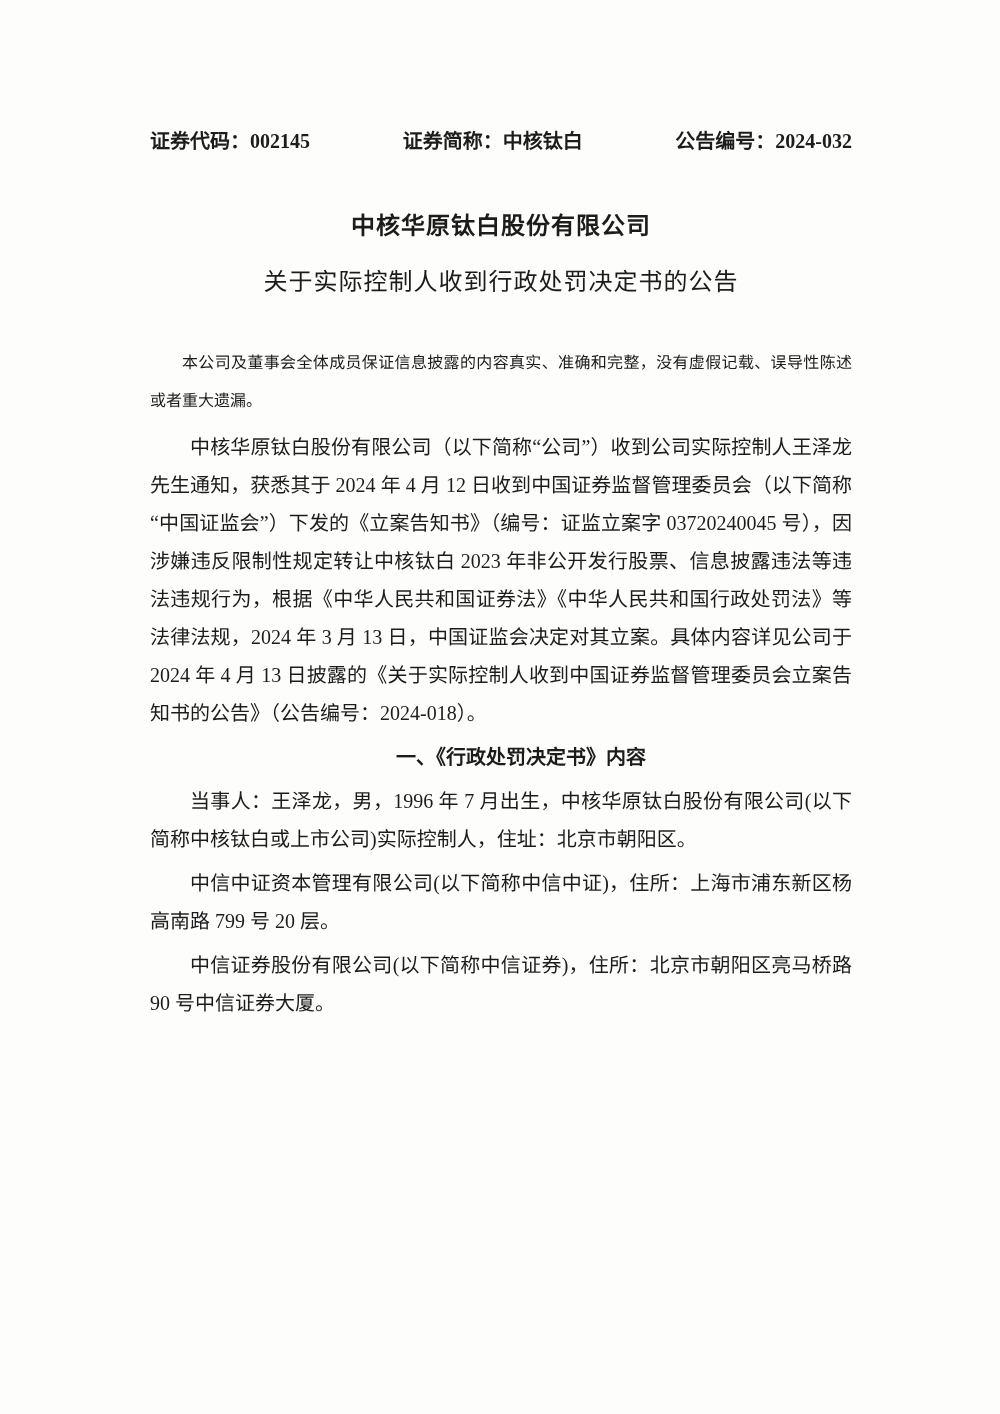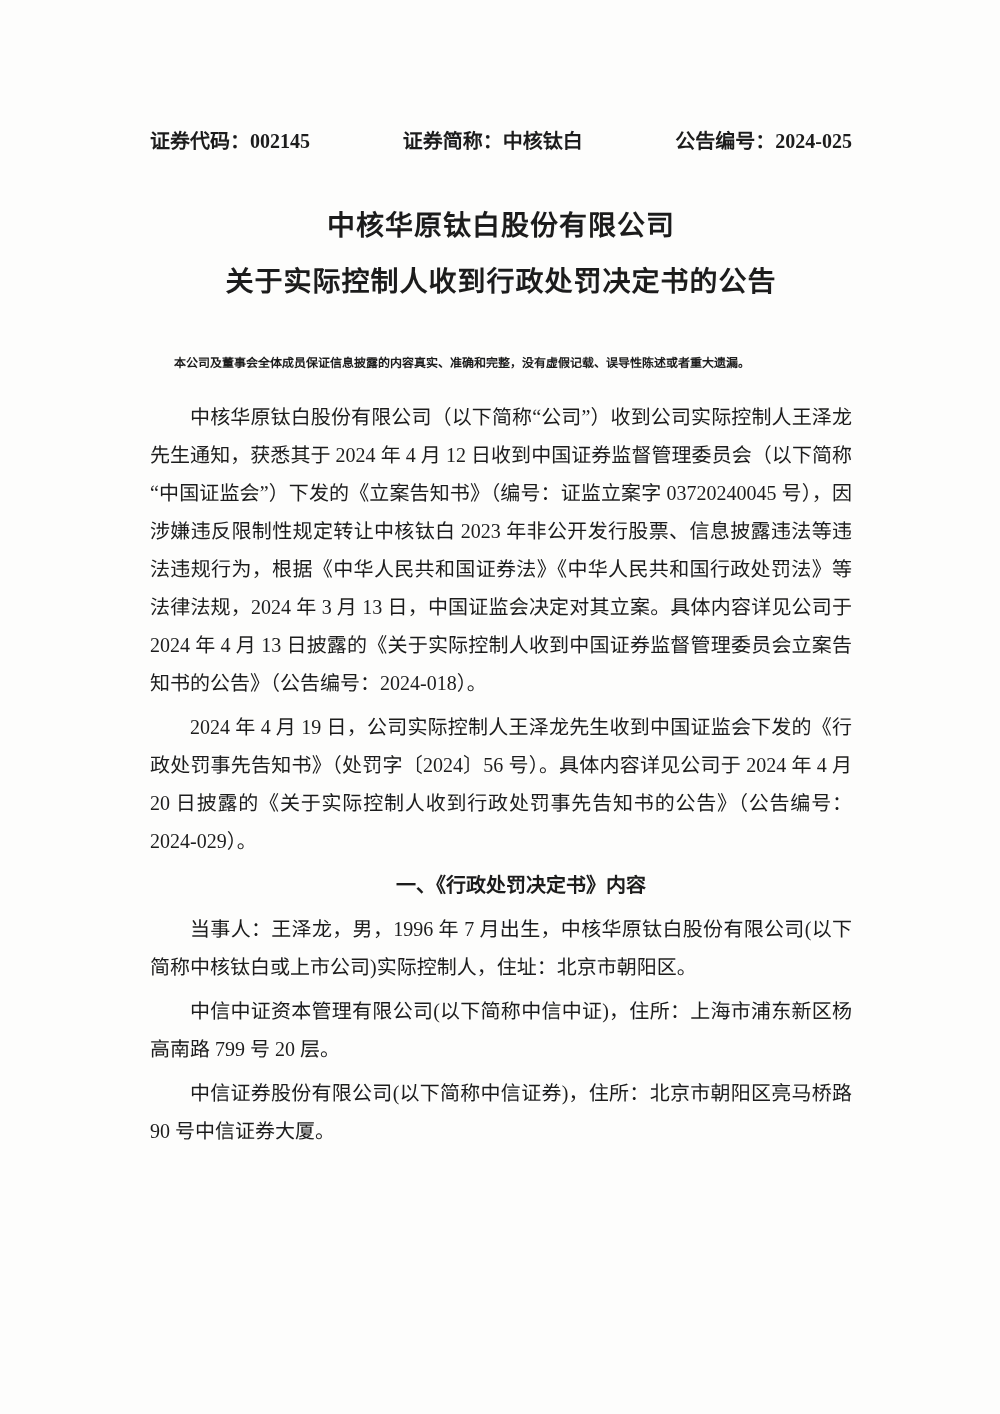--- a/index.html
+++ b/index.html
@@ -28,80 +28,79 @@
     font-weight: bold;
     line-height: 26px;
     white-space: nowrap;
   }
   
   .title-company {
     margin-top: 56px;
     text-align: center;
     font-family: "Liberation Sans", "DejaVu Sans", sans-serif;
     font-weight: bold;
-    font-size: 28px;
+    font-size: 24px;
     line-height: 31px;
     letter-spacing: 1px;
   }
   .title-subject {
     margin-top: 25px;
     text-align: center;
     font-family: "Liberation Sans", "DejaVu Sans", sans-serif;
-    font-weight: bold;
-    font-size: 28px;
+    font-weight: normal;
+    font-size: 24px;
     line-height: 31px;
     letter-spacing: 1px;
   }
   
   .declaration {
     margin-top: 47px;
     font-family: "Liberation Sans", "DejaVu Sans", sans-serif;
-    font-weight: bold;
-    font-size: 12px;
+    font-weight: normal;
+    font-size: 16px;
     line-height: 38px;
     text-indent: 2em;
     text-align: justify;
   }
   
   .body-text p {
     margin: 6px 0 0 0;
     font-size: 20px;
     line-height: 38px;
     text-indent: 2em;
     text-align: justify;
     word-break: break-word;
   }
   .body-text p.first {
-    margin-top: 16px;
+    margin-top: 8px;
   }
   .body-text p.heading {
     font-family: "Liberation Sans", "DejaVu Sans", sans-serif;
     font-weight: bold;
     text-align: center;
   }
 </style>
 </head>
 <body>
 
 <div class="page">
 
   <div class="doc-header">
     <span>证券代码：002145</span>
     <span>证券简称：中核钛白</span>
-    <span>公告编号：2024-025</span>
+    <span>公告编号：2024-032</span>
   </div>
 
   <div class="title-company">中核华原钛白股份有限公司</div>
 
   <div class="title-subject">关于实际控制人收到行政处罚决定书的公告</div>
 
   <div class="declaration">本公司及董事会全体成员保证信息披露的内容真实、准确和完整，没有虚假记载、误导性陈述或者重大遗漏。</div>
 
   <div class="body-text">
     <p class="first">中核华原钛白股份有限公司（以下简称“公司”）收到公司实际控制人王泽龙先生通知，获悉其于 2024 年 4 月 12 日收到中国证券监督管理委员会（以下简称“中国证监会”）下发的《立案告知书》（编号：证监立案字 03720240045 号），因涉嫌违反限制性规定转让中核钛白 2023 年非公开发行股票、信息披露违法等违法违规行为，根据《中华人民共和国证券法》《中华人民共和国行政处罚法》等法律法规，2024 年 3 月 13 日，中国证监会决定对其立案。具体内容详见公司于 2024 年 4 月 13 日披露的《关于实际控制人收到中国证券监督管理委员会立案告知书的公告》（公告编号：2024-018）。</p>
-    <p>2024 年 4 月 19 日，公司实际控制人王泽龙先生收到中国证监会下发的《行政处罚事先告知书》（处罚字〔2024〕56 号）。具体内容详见公司于 2024 年 4 月 20 日披露的《关于实际控制人收到行政处罚事先告知书的公告》（公告编号：2024-029）。</p>
     <p class="heading">一、《行政处罚决定书》内容</p>
     <p>当事人：王泽龙，男，1996 年 7 月出生，中核华原钛白股份有限公司(以下简称中核钛白或上市公司)实际控制人，住址：北京市朝阳区。</p>
     <p>中信中证资本管理有限公司(以下简称中信中证)，住所：上海市浦东新区杨高南路 799 号 20 层。</p>
     <p>中信证券股份有限公司(以下简称中信证券)，住所：北京市朝阳区亮马桥路 90 号中信证券大厦。</p>
   </div>
 
 </div>
 
 </body></html>

